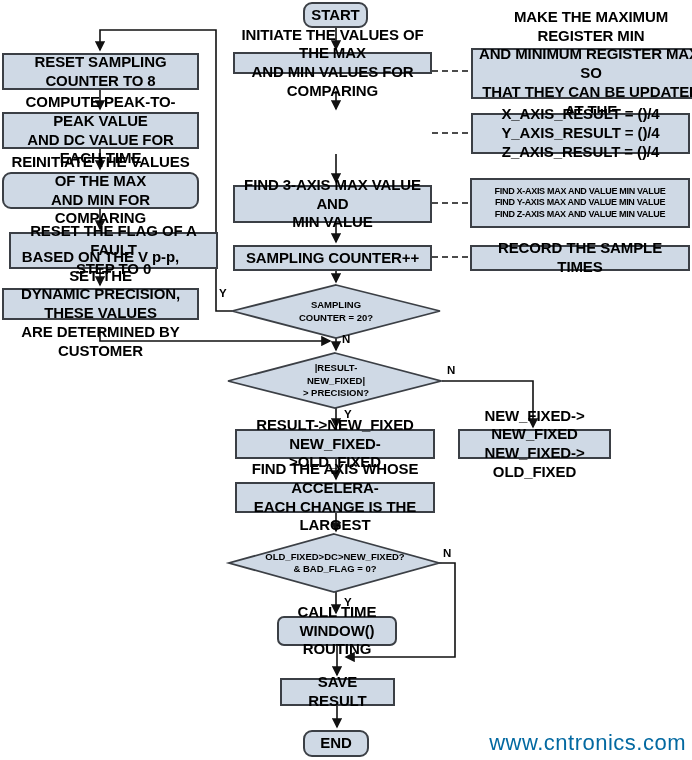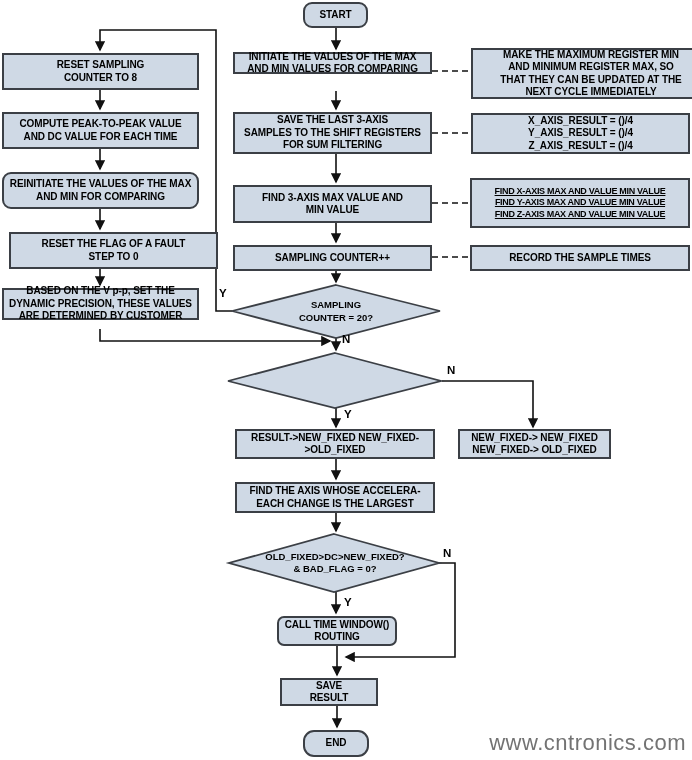--- a/index.html
+++ b/index.html
@@ -5,35 +5,35 @@
   html,body{margin:0;padding:0;background:#ffffff;}
   .canvas{
     position:relative;width:692px;height:760px;background:#ffffff;overflow:hidden;
     font-family:"Liberation Sans", sans-serif;
   }
   .wires{position:absolute;left:0;top:0;z-index:1;}
   .node{
     position:absolute;box-sizing:border-box;z-index:2;
     background:#cfd9e5;border:2px solid #3b3f45;
     display:flex;align-items:center;justify-content:center;
-    text-align:center;font-weight:bold;font-size:10px;line-height:1.25;
+    text-align:center;font-weight:bold;font-size:15px;line-height:1.25;
     letter-spacing:-0.1px;color:#000;white-space:pre-line;padding:1px 2px;
   }
   .rounded{border-radius:9px;}
   .dtext{
     position:absolute;box-sizing:border-box;z-index:3;background:transparent;
     display:flex;align-items:center;justify-content:center;
     text-align:center;font-weight:bold;font-size:9.5px;line-height:1.3;
     color:#000;white-space:pre-line;
   }
   .xs{font-size:9px;letter-spacing:-0.3px;}
   .yn{position:absolute;z-index:3;font-weight:bold;font-size:11.5px;color:#000;}
   .watermark{
     position:absolute;right:6px;bottom:4px;z-index:3;
-    font-size:22px;color:#737373;letter-spacing:0.5px;font-weight:normal;text-align:right;
+    font-size:22px;color:#0369a1;letter-spacing:0.5px;font-weight:normal;text-align:right;
   }
 </style>
 </head>
 <body>
 
 <div class="canvas">
 
   <svg class="wires" width="692" height="760" viewBox="0 0 692 760">
     <defs>
       <marker id="arr" viewBox="0 0 10 10" refX="8.5" refY="5" markerWidth="7" markerHeight="6.5" orient="auto">
@@ -70,67 +70,67 @@
     <line x1="432" y1="133" x2="469" y2="133" stroke="#111" stroke-width="1.6" stroke-dasharray="6 4"></line>
     <line x1="432" y1="203" x2="468" y2="203" stroke="#111" stroke-width="1.6" stroke-dasharray="6 4"></line>
     <line x1="432" y1="257" x2="468" y2="257" stroke="#111" stroke-width="1.6" stroke-dasharray="6 4"></line>
 
     <polygon points="336,285 440,311 336,338 232,311" fill="#cfd9e5" stroke="#3b3f45" stroke-width="1.8"></polygon>
     <polygon points="335,353 441,381 335,408 228,381" fill="#cfd9e5" stroke="#3b3f45" stroke-width="1.8"></polygon>
     <polygon points="334,534 439,563 334,592 229,563" fill="#cfd9e5" stroke="#3b3f45" stroke-width="1.8"></polygon>
   </svg>
 
   <div class="node rounded" style="left:303px;top:2px;width:65px;height:26px;">START</div>
-  <div class="node rounded" style="left:303px;top:730px;width:66px;height:27px;border-radius:11px;">END</div>
+  <div class="node rounded" style="left:303px;top:730px;width:66px;height:27px;">END</div>
 
   <div class="node" style="left:2px;top:53px;width:197px;height:37px;">RESET SAMPLING
 COUNTER TO 8</div>
   <div class="node" style="left:2px;top:112px;width:197px;height:37px;">COMPUTE PEAK-TO-PEAK VALUE
 AND DC VALUE FOR EACH TIME</div>
   <div class="node" style="left:2px;top:172px;width:197px;height:37px;border-radius:9px;">REINITIATE THE VALUES OF THE MAX
 AND MIN FOR COMPARING</div>
   <div class="node" style="left:9px;top:232px;width:209px;height:37px;">RESET THE FLAG OF A FAULT
 STEP TO 0</div>
   <div class="node" style="left:2px;top:288px;width:197px;height:32px;">BASED ON THE V p-p, SET THE
 DYNAMIC PRECISION, THESE VALUES
 ARE DETERMINED BY CUSTOMER</div>
 
   <div class="node" style="left:233px;top:52px;width:199px;height:22px;">INITIATE THE VALUES OF THE MAX
 AND MIN VALUES FOR COMPARING</div>
-  <div class="node" style="left:233px;top:112px;width:199px;height:42px;">SAVE THE LAST 3-AXIS
-SAMPLES TO THE SHIFT REGISTERS
-FOR SUM FILTERING</div>
   <div class="node" style="left:233px;top:185px;width:199px;height:38px;">FIND 3-AXIS MAX VALUE AND
 MIN VALUE</div>
   <div class="node" style="left:233px;top:245px;width:199px;height:26px;">SAMPLING COUNTER++</div>
   <div class="node" style="left:235px;top:429px;width:200px;height:30px;">RESULT-&gt;NEW_FIXED NEW_FIXED-
 &gt;OLD_FIXED</div>
   <div class="node" style="left:235px;top:482px;width:200px;height:31px;">FIND THE AXIS WHOSE ACCELERA-
 EACH CHANGE IS THE LARGEST</div>
   <div class="node" style="left:277px;top:616px;width:120px;height:30px;border-radius:7px;">CALL TIME WINDOW()
 ROUTING</div>
-  <div class="node" style="left:280px;top:678px;width:98px;height:28px;">SAVE
+  <div class="node" style="left:280px;top:678px;width:115px;height:28px;">SAVE
 RESULT</div>
 
   <div class="node" style="left:471px;top:48px;width:240px;height:51px;">MAKE THE MAXIMUM REGISTER MIN
 AND MINIMUM REGISTER MAX, SO
 THAT THEY CAN BE UPDATED AT THE
 NEXT CYCLE IMMEDIATELY</div>
   <div class="node" style="left:471px;top:113px;width:219px;height:41px;text-align:center;">X_AXIS_RESULT = ()/4
 Y_AXIS_RESULT = ()/4
 Z_AXIS_RESULT = ()/4</div>
-  <div class="node xs" style="left:470px;top:178px;width:220px;height:50px;text-decoration:underline;">FIND X-AXIS MAX AND VALUE MIN VALUE
+  <div class="node xs" style="left:470px;top:178px;width:220px;height:50px;">FIND X-AXIS MAX AND VALUE MIN VALUE
 FIND Y-AXIS MAX AND VALUE MIN VALUE
 FIND Z-AXIS MAX AND VALUE MIN VALUE</div>
   <div class="node" style="left:470px;top:245px;width:220px;height:26px;">RECORD THE SAMPLE TIMES</div>
   <div class="node" style="left:458px;top:429px;width:153px;height:30px;">NEW_FIXED-&gt; NEW_FIXED
 NEW_FIXED-&gt; OLD_FIXED</div>
 
   <div class="dtext" style="left:252px;top:289px;width:168px;height:45px;">SAMPLING
 COUNTER = 20?</div>
+  <div class="dtext" style="left:258px;top:357px;width:156px;height:48px;">|RESULT-
+NEW_FIXED|
+&gt; PRECISION?</div>
   <div class="dtext" style="left:240px;top:539px;width:190px;height:48px;">OLD_FIXED&gt;DC&gt;NEW_FIXED?
 &amp; BAD_FLAG = 0?</div>
 
   <div class="yn" style="left:219px;top:287px;">Y</div>
   <div class="yn" style="left:342px;top:333px;">N</div>
   <div class="yn" style="left:447px;top:364px;">N</div>
   <div class="yn" style="left:344px;top:408px;">Y</div>
   <div class="yn" style="left:443px;top:547px;">N</div>
   <div class="yn" style="left:344px;top:596px;">Y</div>
 

